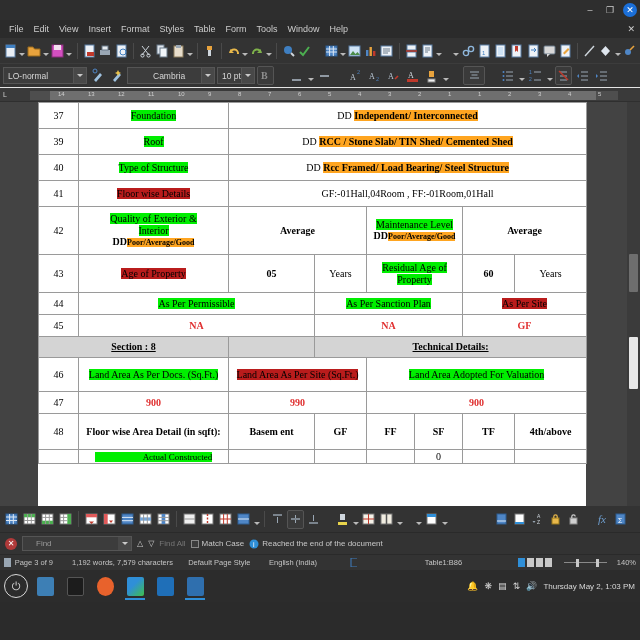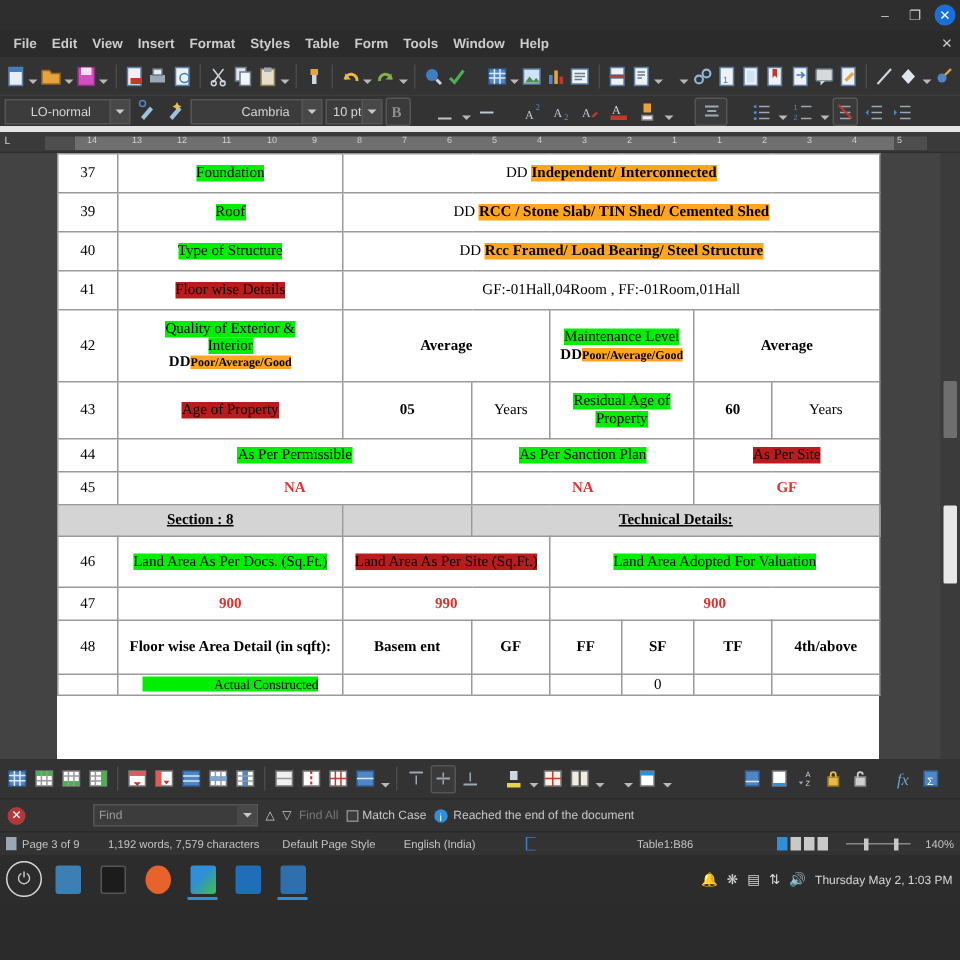--- a/index.html
+++ b/index.html
@@ -28,33 +28,33 @@
     border-radius: 2px;
   }
   #wincontrols .wc.close { background: #1b6fd8; color: #fff; border-radius: 50%; }
 
   
   #menubar {
     height: 18px; background: #2b2b2b; display: flex; align-items: center;
     padding-left: 4px; position: relative;
   }
   #menubar .mi {
-    color: #cccccc; font-size: 9px; padding: 2px 5px; white-space: nowrap; font-weight: bold;
+    color: #cccccc; font-size: 9px; padding: 2px 5px; white-space: nowrap;
   }
   #menubar .docclose {
     position: absolute; right: 5px; color: #cccccc; font-size: 9px;
   }
 
   
   .toolbar {
     background: #333333; display: flex; align-items: center;
     padding: 0 3px; gap: 1px;
   }
   #toolbar1 { height: 26px; border-bottom: 1px solid #3c3c3c; }
-  #toolbar2 { height: 24px; border-bottom: 4px solid #e5e5e5; gap: 2px; text-align: center; }
+  #toolbar2 { height: 24px; border-bottom: 1px solid #e5e5e5; gap: 2px; }
 
   .tb-btn {
     width: 17px; height: 19px; display: flex; align-items: center;
     justify-content: center; border-radius: 2px; position: relative;
   }
   .tb-btn svg { display: block; }
   .tb-arrow {
     width: 7px; height: 19px; display: flex; align-items: flex-end;
     justify-content: center; padding-bottom: 4px;
   }
@@ -146,21 +146,21 @@
   #findbar {
     height: 22px; background: #333333; display: flex; align-items: center;
     gap: 5px; padding: 0 5px; border-top: 1px solid #2a2a2a;
   }
   #findbar .fclose {
     width: 12px; height: 12px; border-radius: 50%; background: #b03a3a;
     color: #fff; font-size: 8px; display: flex; align-items: center; justify-content: center;
   }
   #findInput {
     width: 110px; height: 15px; background: #3c3c3c; border: 1px solid #555;
-    color: #9a9a9a; font-size: 8px; padding-left: 3px; display: flex; align-items: center; margin-left: 40px;
+    color: #9a9a9a; font-size: 8px; padding-left: 13px; display: flex; align-items: center;
   }
   #findInput .dd {
     margin-left: auto; width: 13px; height: 13px; background: #484848;
     display: flex; align-items: center; justify-content: center;
   }
   #findInput .dd::after {
     content: ""; border-left: 3px solid transparent; border-right: 3px solid transparent;
     border-top: 3px solid #c9c9c9;
   }
   #findbar .fitem { color: #c8c8c8; font-size: 8px; display: flex; align-items: center; gap: 3px; }

